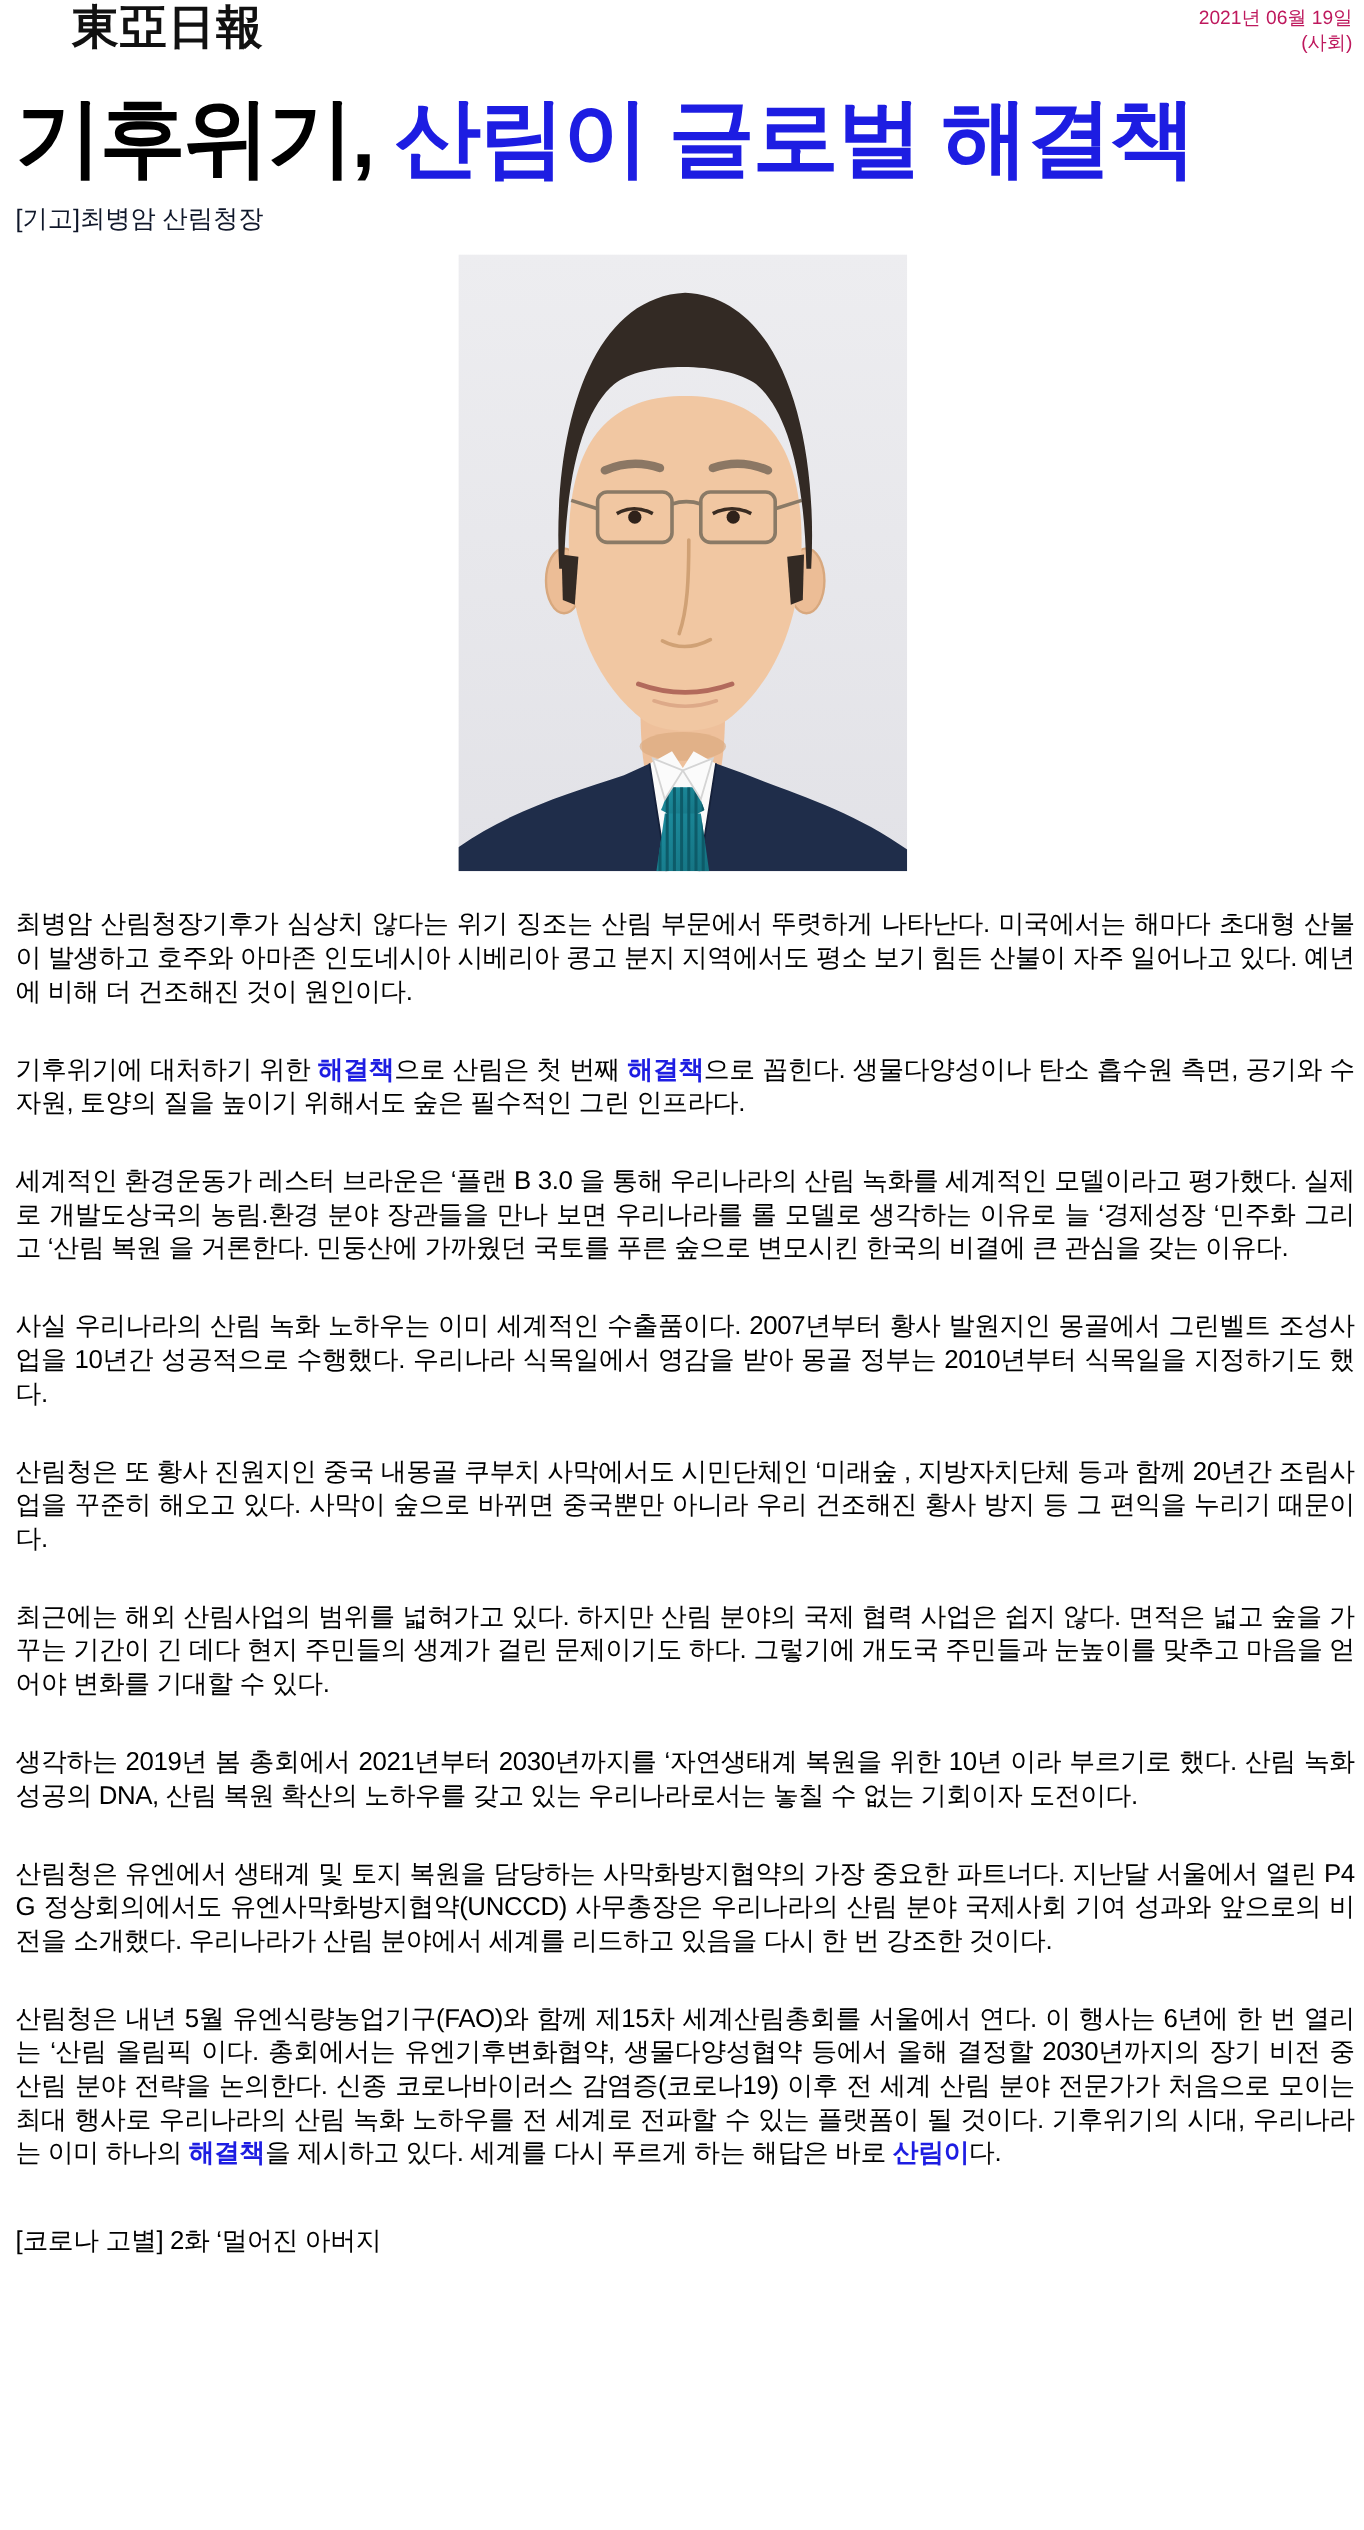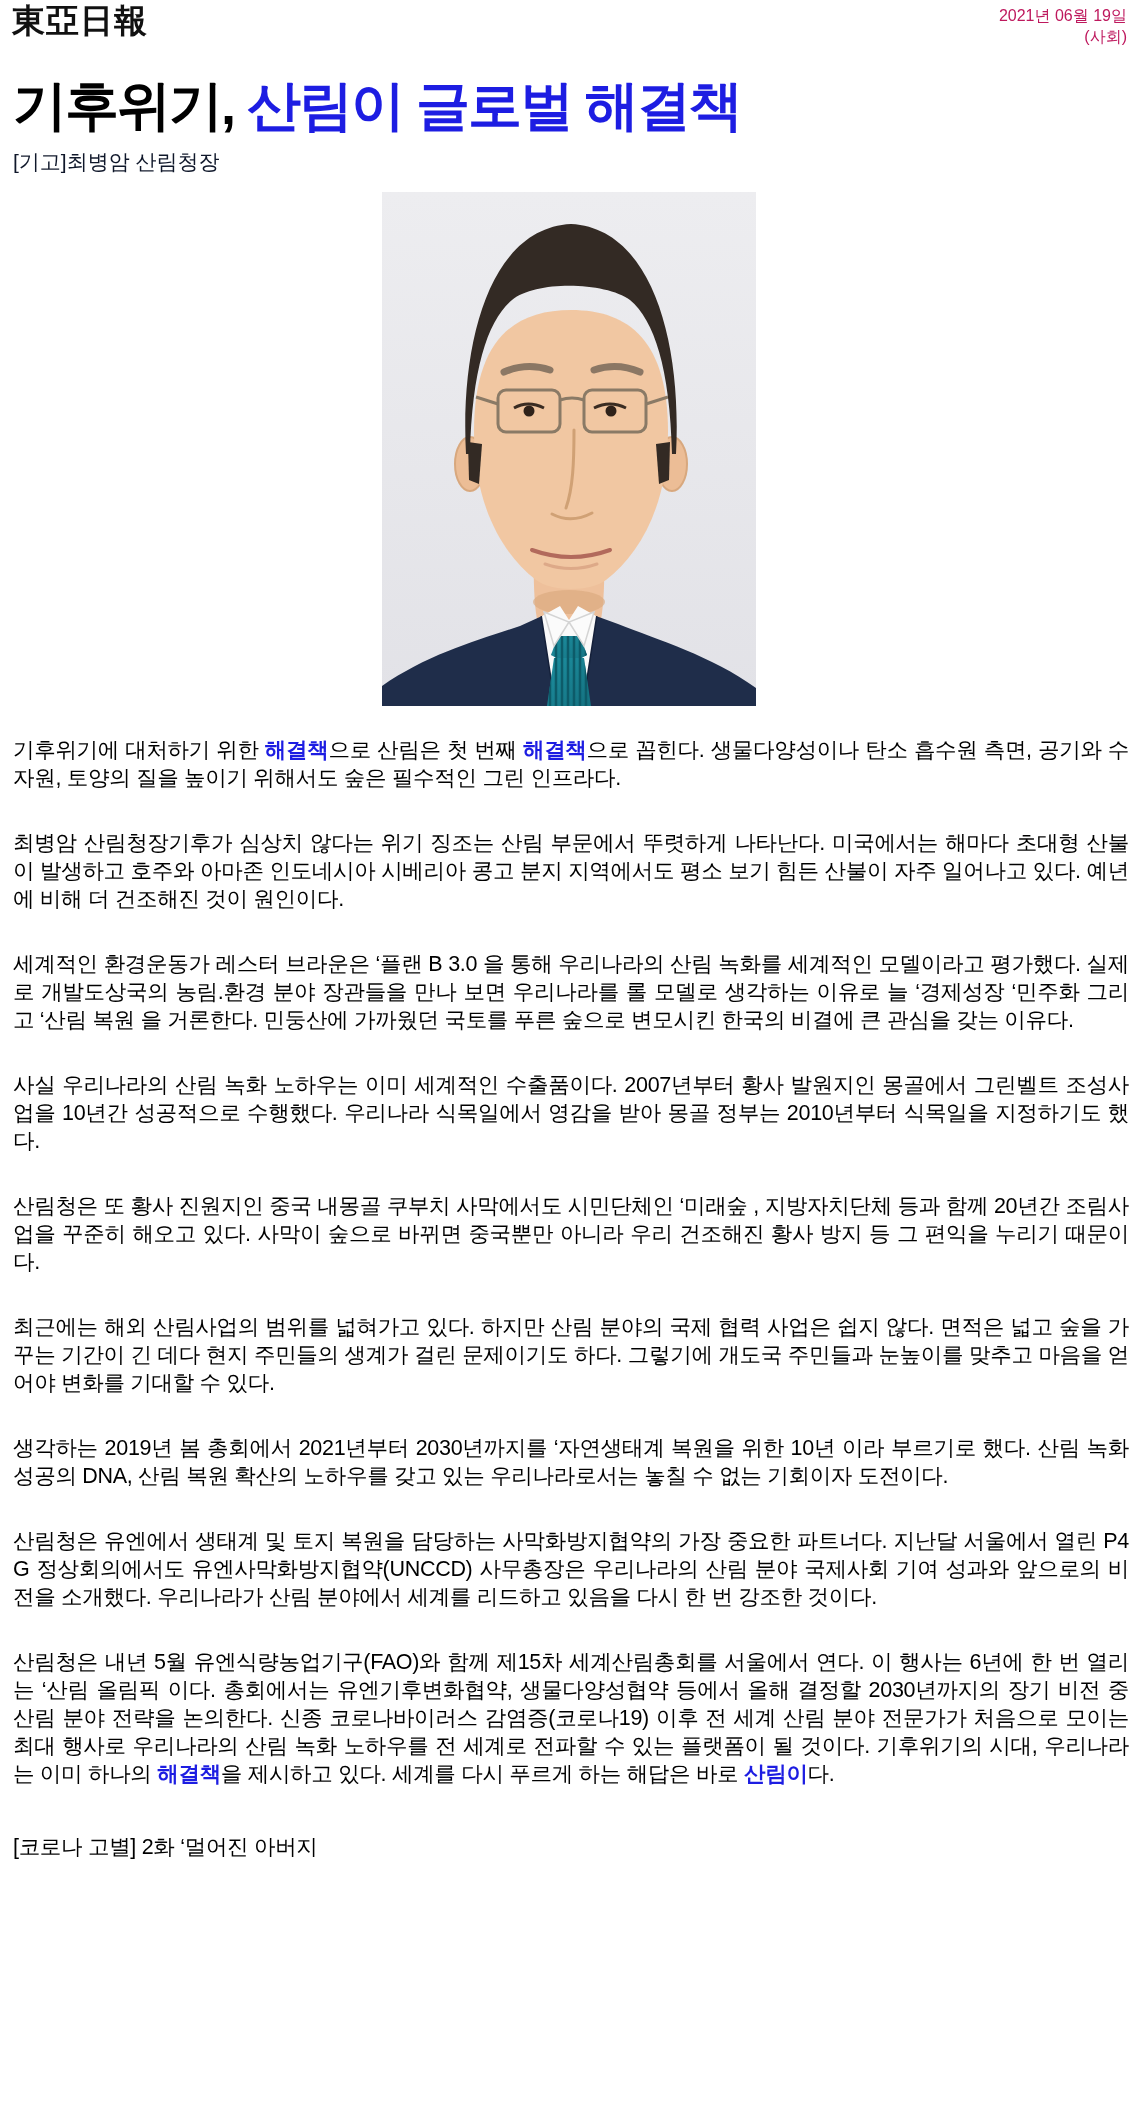--- a/index.html
+++ b/index.html
@@ -6,27 +6,27 @@
   body {
     width:1137px; height:2108px;
     font-family:"Liberation Sans", sans-serif;
     color:#000;
   }
   .page { position:relative; width:1137px; height:2108px; overflow:hidden; background:#fff; }
 
   .header { display:flex; justify-content:space-between; align-items:flex-start; padding:3px 10px 0 12px; }
   .logo {
     font-family:"Liberation Serif", serif;
-    font-weight:bold; font-size:33px; line-height:1.1; letter-spacing:1px; color:#111;
+    font-weight:bold; font-size:39px; line-height:1.1; letter-spacing:1px; color:#111;margin-left:48px;
   }
   .dateline { text-align:right; font-size:16px; line-height:1.3; color:#be185d; margin-top:3px; }
 
   .title {
     margin:26px 12px 0 13px;
-    font-size:54px; font-weight:bold; letter-spacing:-2px; line-height:1.15;
+    font-size:72px; font-weight:bold; letter-spacing:-2px; line-height:1.15;
     color:#000; white-space:nowrap;
   }
   .title .blue { color:var(--accent); }
 
   .byline { margin:12px 12px 0 13px; font-size:21px; color:#0f172a; }
 
   .photo-wrap { width:374px; margin:16px auto 0; }
   .photo-wrap svg { display:block; width:374px; height:514px; }
 
   .body-text {
@@ -144,22 +144,22 @@
       </g>
 
       <g fill="#fbfbfb" stroke="#d4d4d4" stroke-width="1.5">
         <path d="M162,420 L187,430 L172,454 Z"></path>
         <path d="M212,420 L187,430 L202,454 Z"></path>
       </g>
     </svg>
   </div>
 
   <div class="body-text">
+      <p><span>최병암 산림청장기후가 심상치 않다는 위기 징조는 산림 부문에서 뚜렷하게 나타난다. 미국에서는 해마다 초대형 산불이 발생하고 호주와 아마존 인도네시아 시베리아 콩고 분지 지역에서도 평소 보기 힘든 산불이 자주 일어나고 있다. 예년에 비해 더 건조해진 것이 원인이다.</span></p>
       <p><span>기후위기에 대처하기 위한 </span><span class="em">해결책</span><span>으로 산림은 첫 번째 </span><span class="em">해결책</span><span>으로 꼽힌다. 생물다양성이나 탄소 흡수원 측면, 공기와 수자원, 토양의 질을 높이기 위해서도 숲은 필수적인 그린 인프라다.</span></p>
-      <p><span>최병암 산림청장기후가 심상치 않다는 위기 징조는 산림 부문에서 뚜렷하게 나타난다. 미국에서는 해마다 초대형 산불이 발생하고 호주와 아마존 인도네시아 시베리아 콩고 분지 지역에서도 평소 보기 힘든 산불이 자주 일어나고 있다. 예년에 비해 더 건조해진 것이 원인이다.</span></p>
       <p><span>세계적인 환경운동가 레스터 브라운은 ‘플랜 B 3.0 을 통해 우리나라의 산림 녹화를 세계적인 모델이라고 평가했다. 실제로 개발도상국의 농림.환경 분야 장관들을 만나 보면 우리나라를 롤 모델로 생각하는 이유로 늘 ‘경제성장 ‘민주화 그리고 ‘산림 복원 을 거론한다. 민둥산에 가까웠던 국토를 푸른 숲으로 변모시킨 한국의 비결에 큰 관심을 갖는 이유다.</span></p>
       <p><span>사실 우리나라의 산림 녹화 노하우는 이미 세계적인 수출품이다. 2007년부터 황사 발원지인 몽골에서 그린벨트 조성사업을 10년간 성공적으로 수행했다. 우리나라 식목일에서 영감을 받아 몽골 정부는 2010년부터 식목일을 지정하기도 했다.</span></p>
       <p><span>산림청은 또 황사 진원지인 중국 내몽골 쿠부치 사막에서도 시민단체인 ‘미래숲 , 지방자치단체 등과 함께 20년간 조림사업을 꾸준히 해오고 있다. 사막이 숲으로 바뀌면 중국뿐만 아니라 우리 건조해진 황사 방지 등 그 편익을 누리기 때문이다.</span></p>
       <p><span>최근에는 해외 산림사업의 범위를 넓혀가고 있다. 하지만 산림 분야의 국제 협력 사업은 쉽지 않다. 면적은 넓고 숲을 가꾸는 기간이 긴 데다 현지 주민들의 생계가 걸린 문제이기도 하다. 그렇기에 개도국 주민들과 눈높이를 맞추고 마음을 얻어야 변화를 기대할 수 있다.</span></p>
       <p><span>생각하는 2019년 봄 총회에서 2021년부터 2030년까지를 ‘자연생태계 복원을 위한 10년 이라 부르기로 했다. 산림 녹화 성공의 DNA, 산림 복원 확산의 노하우를 갖고 있는 우리나라로서는 놓칠 수 없는 기회이자 도전이다.</span></p>
       <p><span>산림청은 유엔에서 생태계 및 토지 복원을 담당하는 사막화방지협약의 가장 중요한 파트너다. 지난달 서울에서 열린 P4G 정상회의에서도 유엔사막화방지협약(UNCCD) 사무총장은 우리나라의 산림 분야 국제사회 기여 성과와 앞으로의 비전을 소개했다. 우리나라가 산림 분야에서 세계를 리드하고 있음을 다시 한 번 강조한 것이다.</span></p>
       <p><span>산림청은 내년 5월 유엔식량농업기구(FAO)와 함께 제15차 세계산림총회를 서울에서 연다. 이 행사는 6년에 한 번 열리는 ‘산림 올림픽 이다. 총회에서는 유엔기후변화협약, 생물다양성협약 등에서 올해 결정할 2030년까지의 장기 비전 중 산림 분야 전략을 논의한다. 신종 코로나바이러스 감염증(코로나19) 이후 전 세계 산림 분야 전문가가 처음으로 모이는 최대 행사로 우리나라의 산림 녹화 노하우를 전 세계로 전파할 수 있는 플랫폼이 될 것이다. 기후위기의 시대, 우리나라는 이미 하나의 </span><span class="em">해결책</span><span>을 제시하고 있다. 세계를 다시 푸르게 하는 해답은 바로 </span><span class="em">산림이</span><span>다.</span></p>
     </div>
 
   <div class="related">

